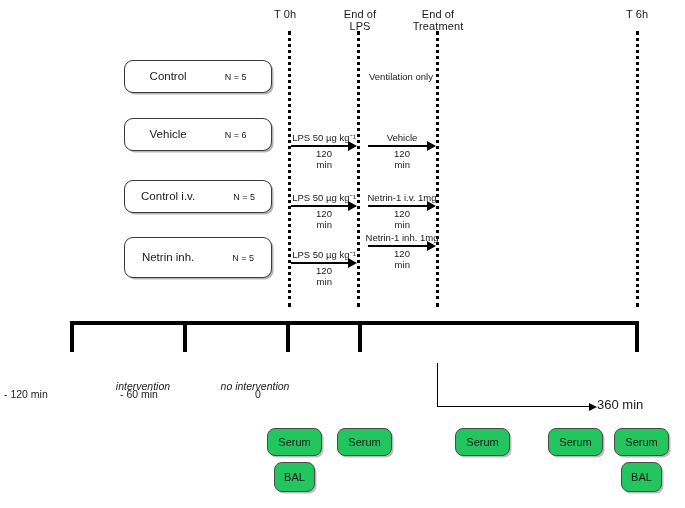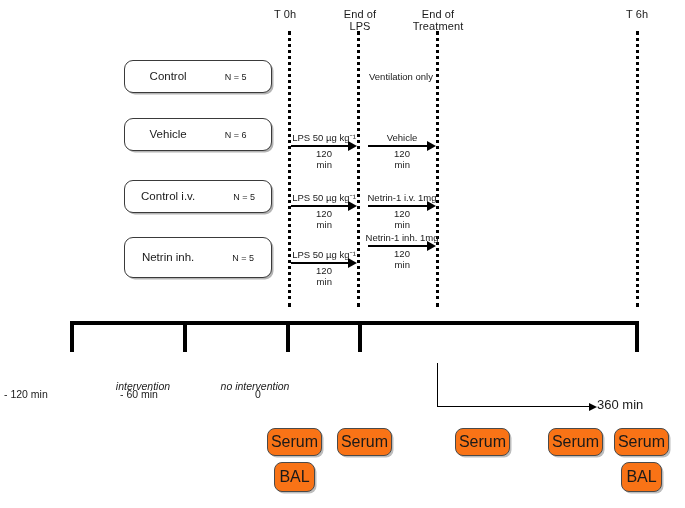--- a/index.html
+++ b/index.html
@@ -165,26 +165,26 @@
     color: #1a1a1a;
     white-space: nowrap;
   }
 
   
   .sample-box {
     position: absolute;
     box-sizing: border-box;
     border: 1.2px solid #4a4a4a;
     border-radius: 8px;
-    background: #f97316;
+    background: #22c55e;
     box-shadow: 2px 2px 0 -0.5px #bdbdbd;
     display: flex;
     align-items: center;
     justify-content: center;
-    font-size: 16px;
+    font-size: 11px;
     color: #1a1a1a;
   }
 </style>
 </head>
 <body>
 
 <div id="canvas">
 
   <div id="col-heads">
       <div class="col-head" style="left: 262px; top: 8px; width: 46px;">T 0h</div>

